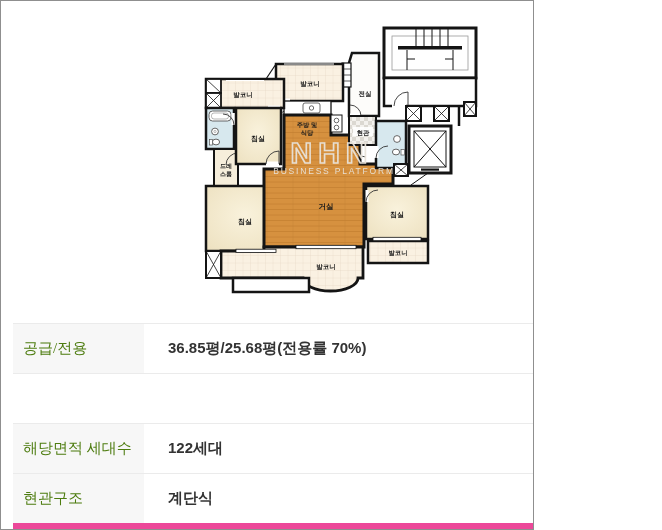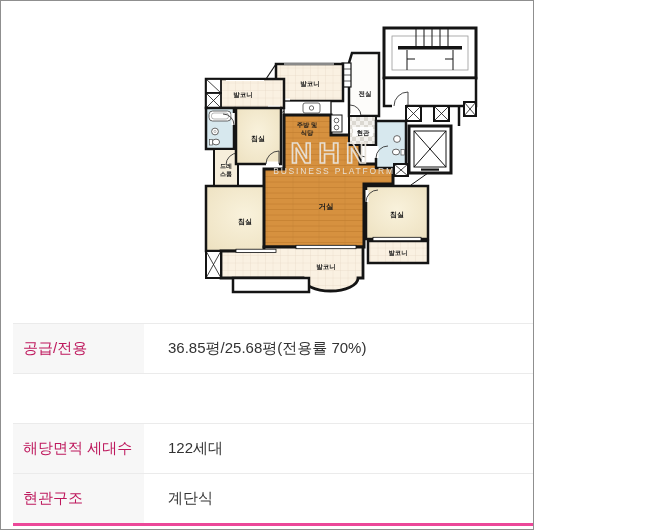--- a/index.html
+++ b/index.html
@@ -6,29 +6,29 @@
   .page {
     position:relative; width:534px; height:530px; box-sizing:border-box;
     background:#ffffff; border:1px solid #8f8f8f; overflow:hidden;
     font-family:"Liberation Sans", sans-serif;
   }
   .plan-wrap { position:absolute; left:175px; top:0; width:310px; height:300px; }
   .plan-wrap svg { display:block; width:310px; height:300px; }
 
   .info { position:absolute; left:12px; top:322px; width:638px; }
   .row  { display:flex; height:49px; border-top:1px solid #ebebeb; }
-  .row:last-child { border-bottom:3px solid #ec4899; }
+  .row:last-child { border-bottom:7px solid #ec4899; }
   .cell-label {
     width:131px; background:#f7f7f7; box-sizing:border-box;
     display:flex; align-items:center; padding-left:10px;
-    font-size:15px; color:#be185d;
+    font-size:15px; color:#4d7c0f;font-family:Liberation Serif, serif;
   }
   .cell-value {
     flex:1; display:flex; align-items:center; padding-left:24px;
-    font-size:15px; color:#333;
+    font-size:15px; color:#333;font-weight:bold;
   }
   text.rlabel { font-family:"Liberation Sans",sans-serif; fill:#1a1a1a; font-weight:600; }
 </style>
 </head>
 <body>
 
 <div class="page">
 
   <div class="plan-wrap">
     <svg viewBox="0 0 310 300" xmlns="http://www.w3.org/2000/svg">

